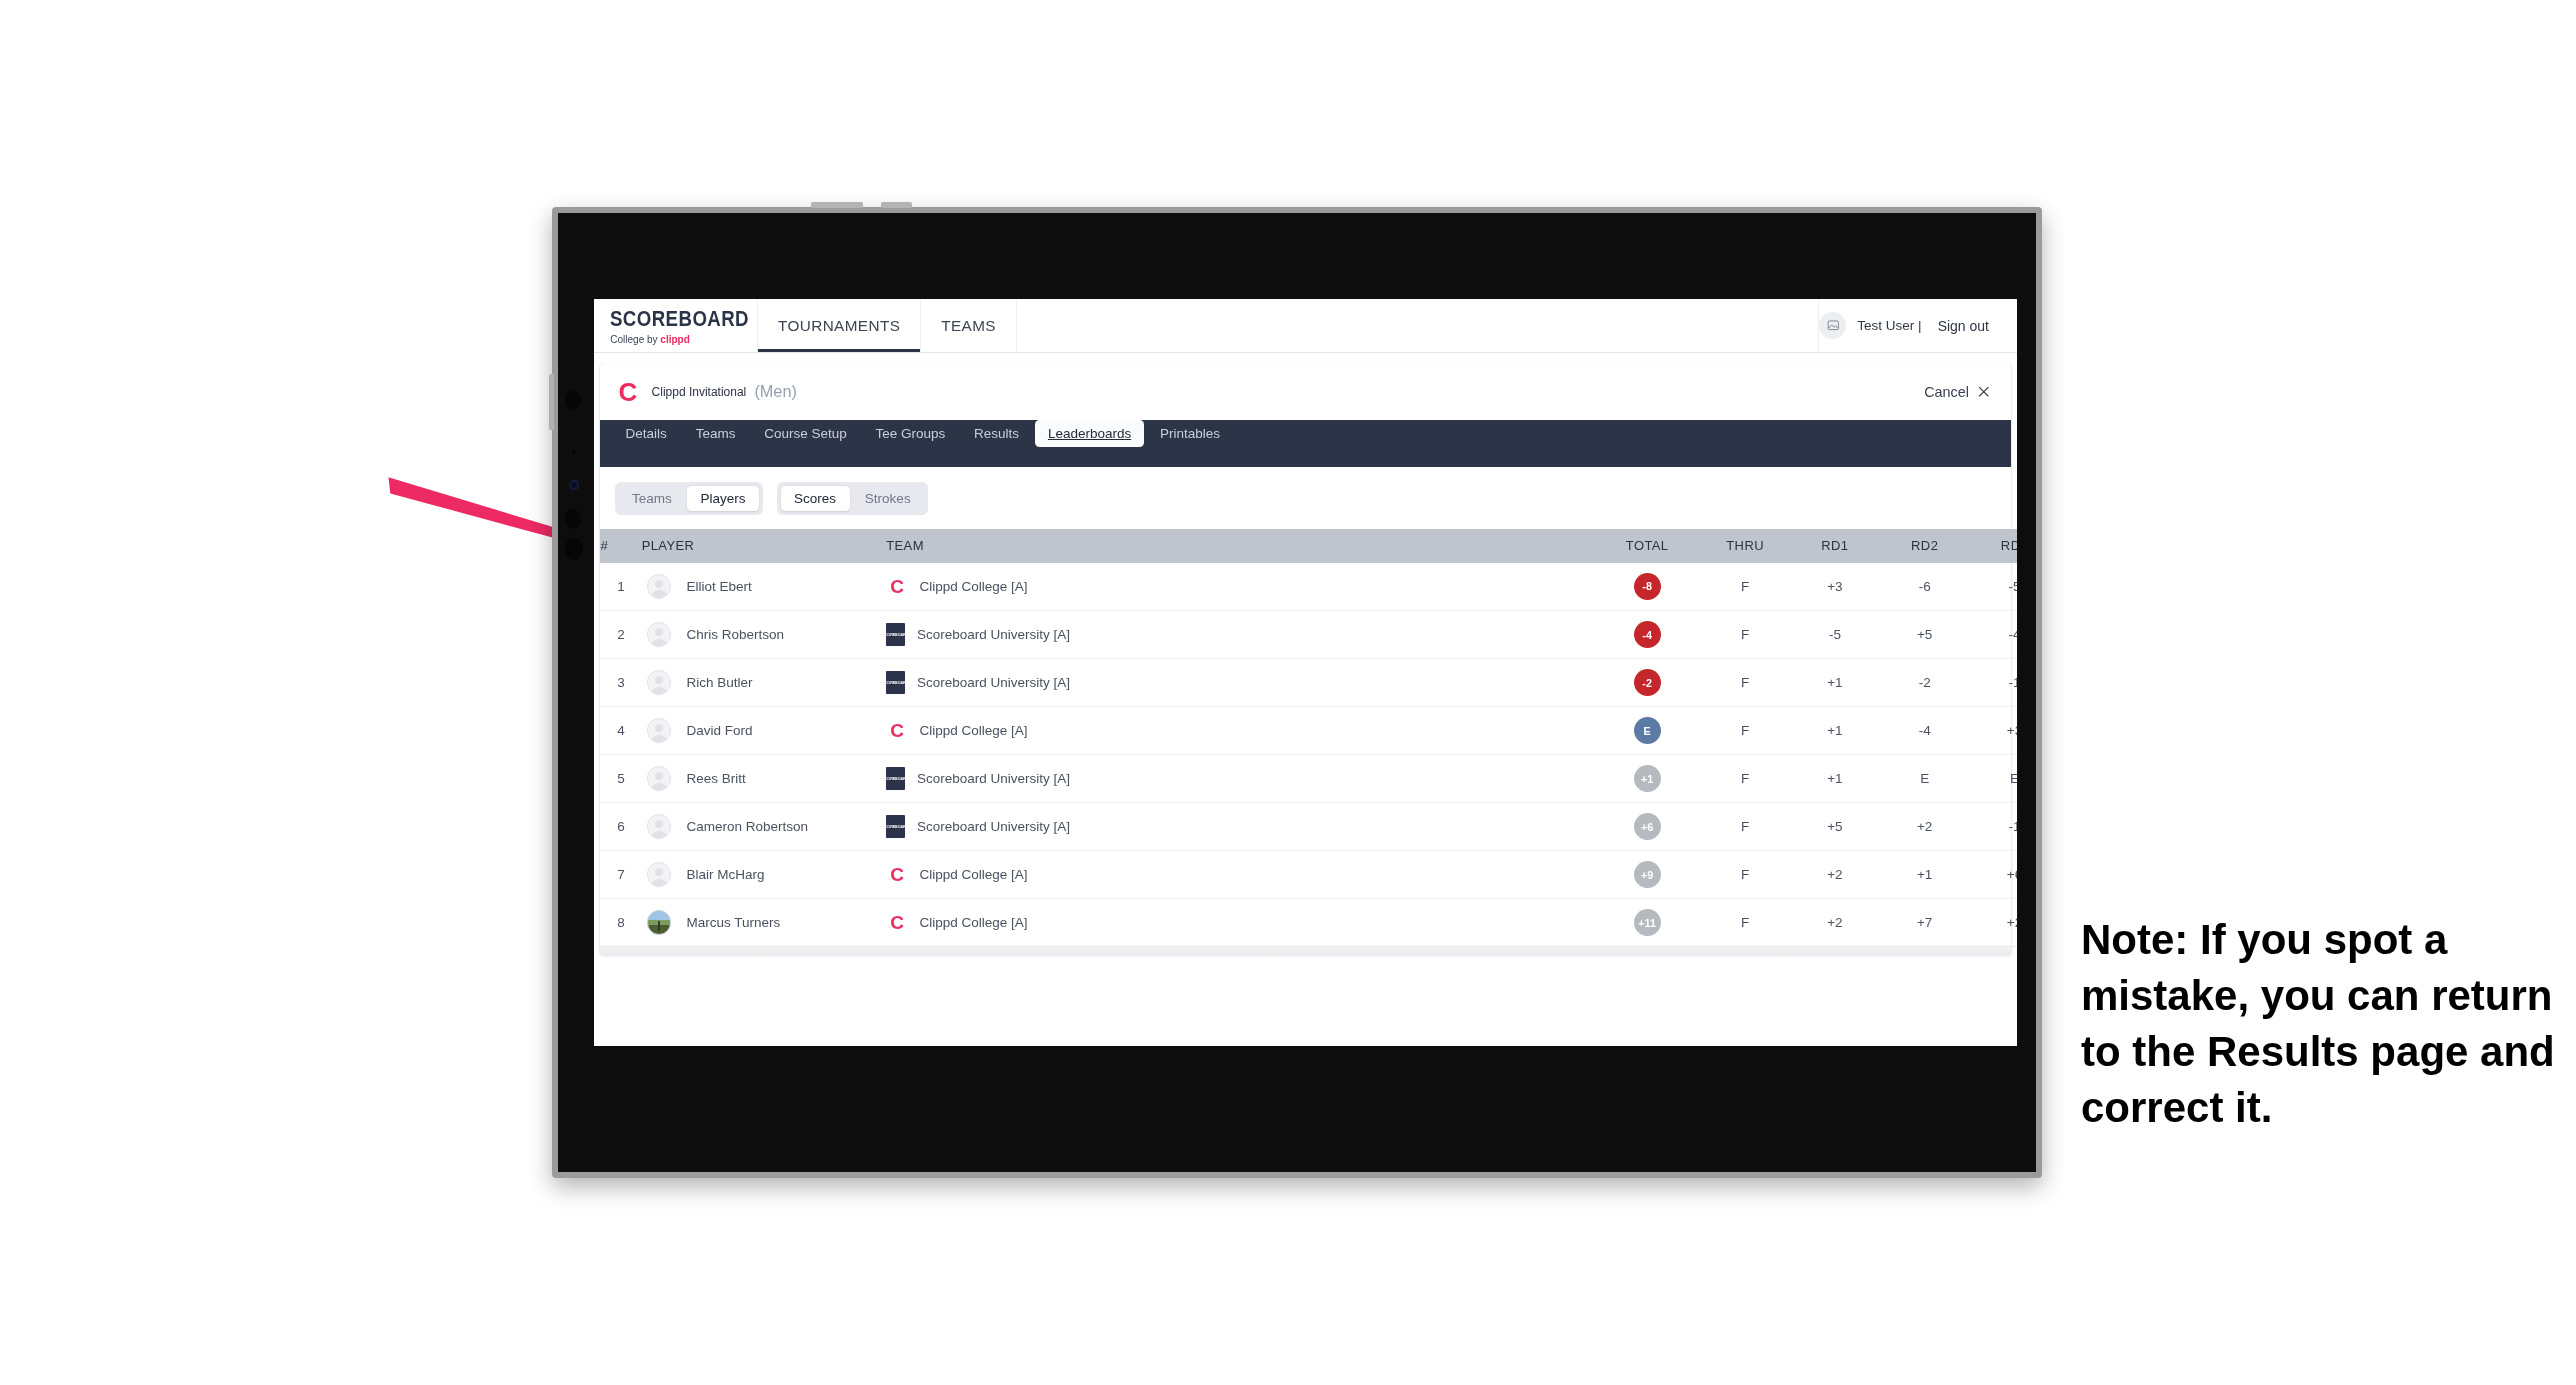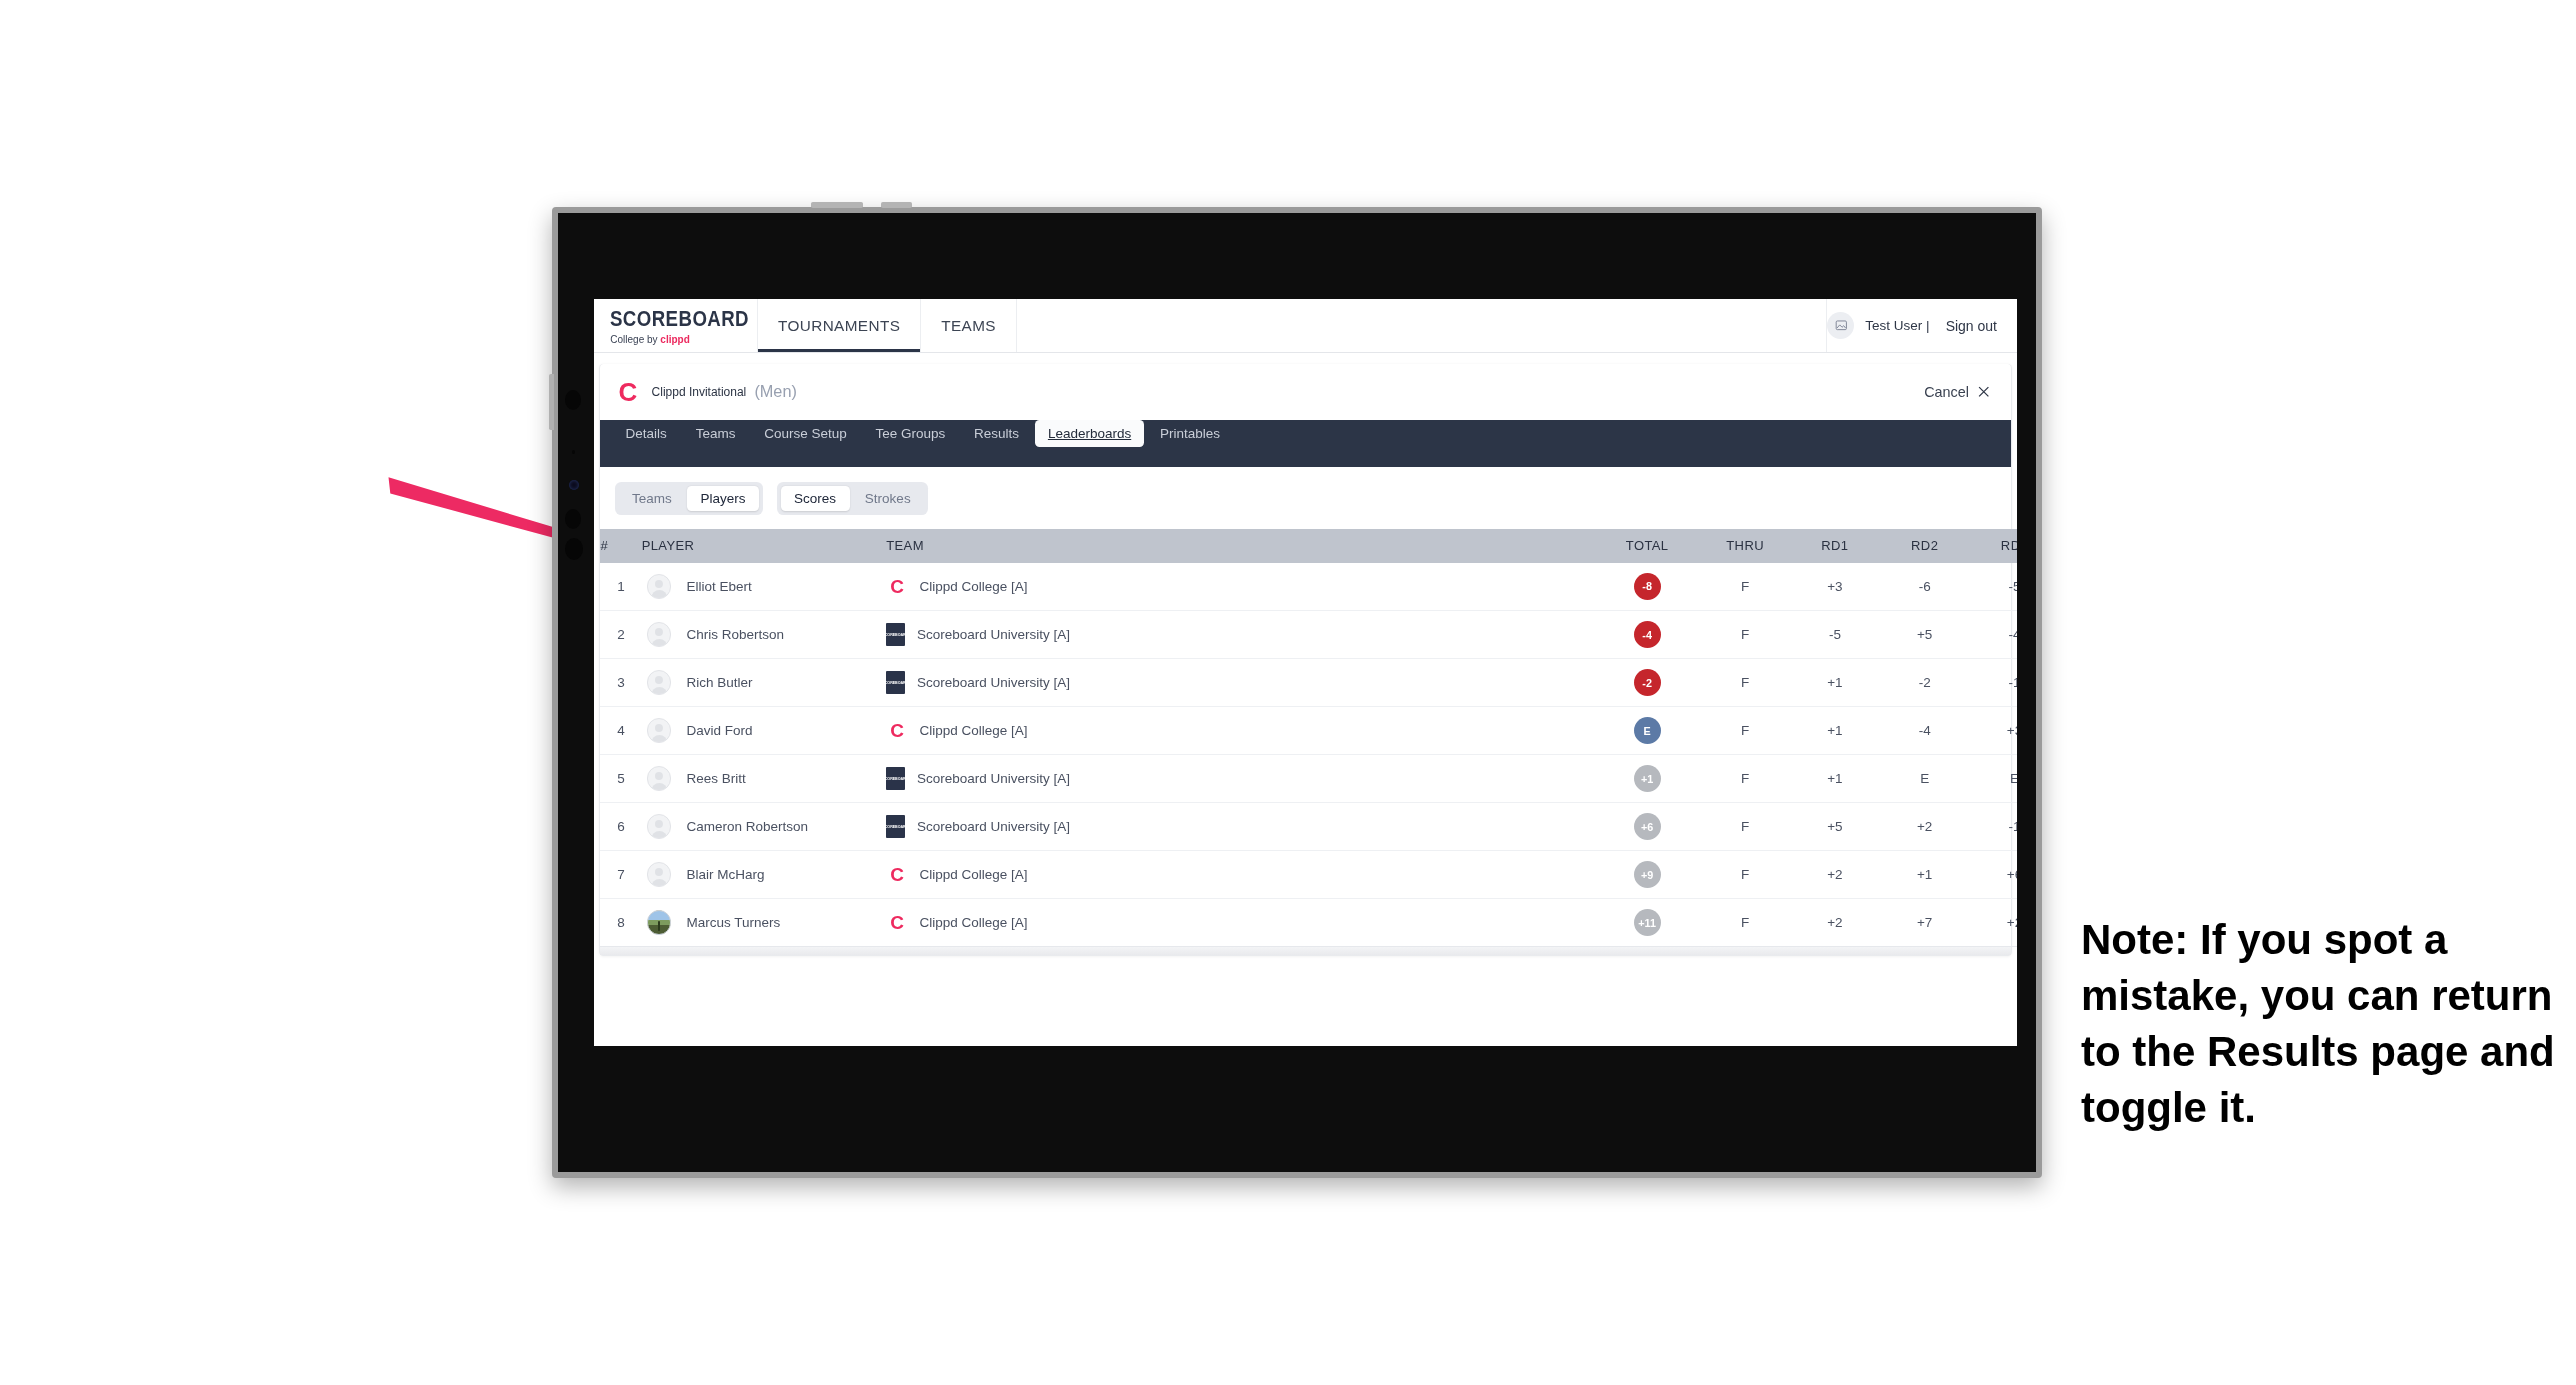--- a/index.html
+++ b/index.html
@@ -85,21 +85,21 @@
     display:flex; align-items:center; padding: 0 20px;
     font-size: 15.3px; color:#3c4453; letter-spacing:0.4px;
     border-right:0.9px solid #eceef1; cursor:pointer;
     position:relative;
   }
   .navtab.active::after {
     content:""; position:absolute; left:0; right:0; bottom:0;
     height:2.7px; background:#2b3447;
   }
   .nav-spacer { flex:1; border-right:0.9px solid #eceef1; }
-  .user-area { display:flex; align-items:center; gap:10.8px; padding-right:20px; }
+  .user-area { display:flex; align-items:center; gap:10.8px; padding-right:28px; }
   .user-avatar {
     width:27px; height:27px; border-radius:50%; background:#eceef2;
     display:flex; align-items:center; justify-content:center; color:#7b8294;
   }
   .user-name { font-size:13.5px; color:#2f3747; }
   .sign-out { font-size:14px; color:#2f3747; cursor:pointer; margin-left:5.4px; }
 
   
   .pagecard { background:#fff; border:0.9px solid #e9ebee; border-top:none;
               margin: 10.8px 5.4px 0 5.4px; border-radius:4.5px; box-shadow:0 0.9px 2.7px rgba(0,0,0,.05); }
@@ -197,21 +197,21 @@
 </head>
 <body>
 
 <div class="stage">
 
 
   <svg class="arrow-svg" viewBox="0 0 330 120">
     <polygon points="0,8 218,74 196,40 330,88 190,112 208,82 2,26" fill="#ed2a63"></polygon>
   </svg>
 
-  <div class="ann-right">Note: If you spot a mistake, you can return to the Results page and toggle it.</div>
+  <div class="ann-right">Note: If you spot a mistake, you can return to the Results page and correct it.</div>
 
   <div class="tablet">
     <div class="tab-btn-top" style="left:253px;top:-10.8px;width:52px;height:5.4px;"></div>
     <div class="tab-btn-top" style="left:323px;top:-10.8px;width:31px;height:5.4px;"></div>
     <div class="tab-side-btn" style="top:161px;height:56px;"></div>
 
     <div class="bezel-dot" style="left:7.2px;top:177px;width:16.3px;height:20px;"></div>
     <div class="bezel-dot" style="left:13.5px;top:237px;width:3.6px;height:3.6px;"></div>
     <div class="bezel-dot cam" style="left:10.8px;top:267px;width:10px;height:10px;"></div>
     <div class="bezel-dot" style="left:7.2px;top:296px;width:16.3px;height:20px;"></div>

